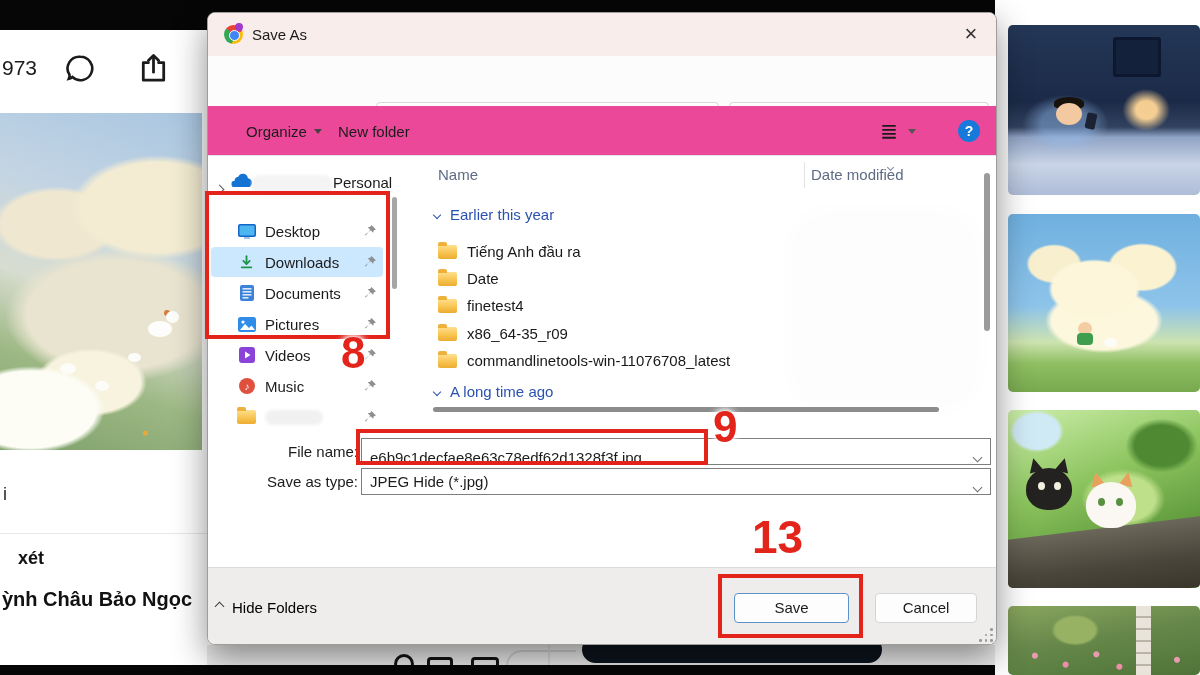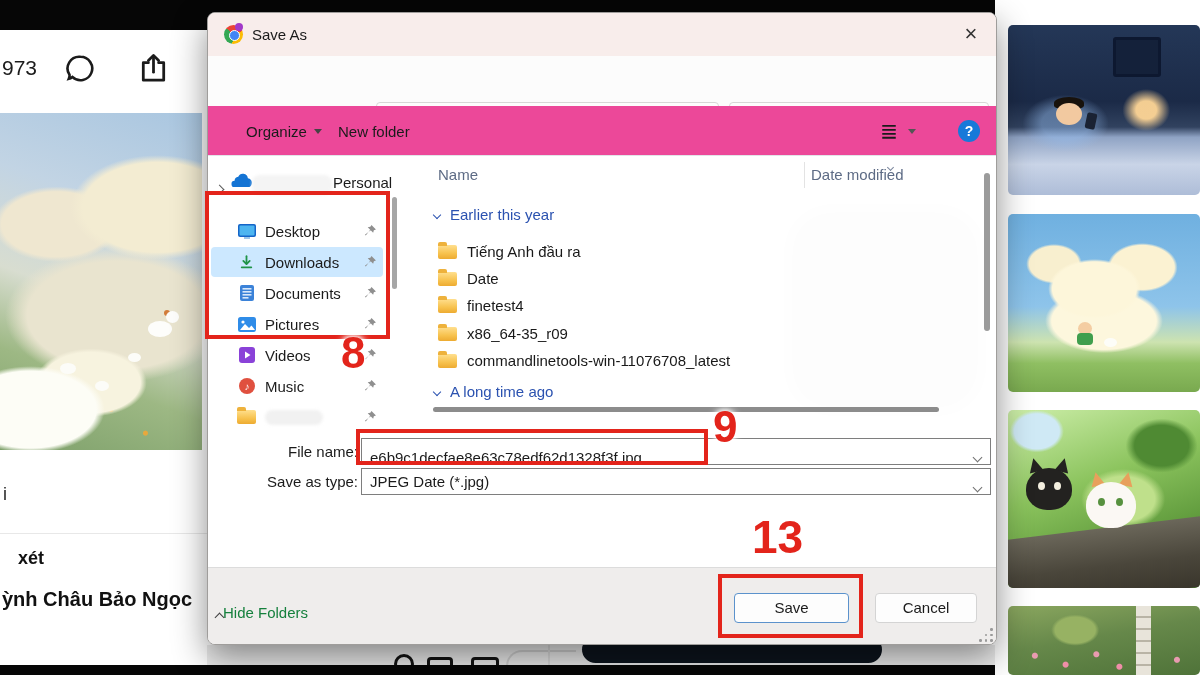--- a/index.html
+++ b/index.html
@@ -177,21 +177,21 @@
   #fn-label { top:430px; } #st-label { top:460px; }
   #fn-input { left:153px; top:425px; width:630px; height:27px; border:1px solid #7e7e7e; background:#fff;
     font-size:15px; color:#1b1b1b; padding:12px 26px 0 8px; font-family:inherit; outline:0; }
   #st-combo { left:153px; top:455px; width:630px; height:27px; border:1px solid #7e7e7e; background:#fff;
     font-size:15px; color:#1b1b1b; line-height:25px; padding-left:8px; }
   .fld-chev { position:absolute; left:766px; } #fn-chev { top:434px; } #st-chev { top:464px; }
   .fld-chev .cv { border-color:#707070; }
 
   
   #footer { left:0; top:554px; width:790px; height:79px; background:#efedec; border-top:1px solid #dcdcdc; }
-  #hide-folders { left:8px; top:31px; display:flex; align-items:flex-end; font-size:15px; color:#15803d; height:22px; }
+  #hide-folders { left:8px; top:31px; display:flex; align-items:flex-start; gap:9px; font-size:15px; color:#000000; height:22px; }
   #hide-folders .cv { border-color:#3f3f3f; margin-top:4px; }
   .btn { position:absolute; top:25px; height:30px; background:#fdfdfd; border-radius:4px;
     font-size:15px; color:#1b1b1b; text-align:center; line-height:28px; }
   #save-btn { left:526px; width:115px; border:1px solid #5b92cc; }
   #cancel-btn { left:667px; width:102px; border:1px solid #d4d4d4; }
   #grip { left:771px; top:60px; width:14px; height:14px; }
   #grip i { position:absolute; width:2.5px; height:2.5px; background:#9a9a9a; border-radius:50%; }
 
   
   .ann-box { position:absolute; border:4px solid #e3241b; z-index:20; }
@@ -496,21 +496,21 @@
     </div>
     <div class="abs" id="list-vscroll"></div>
     <div class="abs" id="list-hscroll"></div>
 
     <div class="fld-label" id="fn-label">File name:</div>
     <input class="abs" id="fn-input" value="e6b9c1decfae8e63c78edf62d1328f3f.jpg" style="">
     <span class="fld-chev" id="fn-chev"><span class="cv cv-d"></span></span>
 
     <div class="fld-label" id="st-label">Save as type:</div>
     <div class="abs" id="st-combo">
-      <span>JPEG Date (*.jpg)</span>
+      <span>JPEG Hide (*.jpg)</span>
     </div>
     <span class="fld-chev" id="st-chev"><span class="cv cv-d"></span></span>
 
     <div class="abs" id="footer">
       <div class="abs" id="hide-folders">
         <span class="cv cv-u"></span>
         <span>Hide Folders</span>
       </div>
       <div class="btn" id="save-btn">Save</div>
       <div class="btn" id="cancel-btn">Cancel</div>

